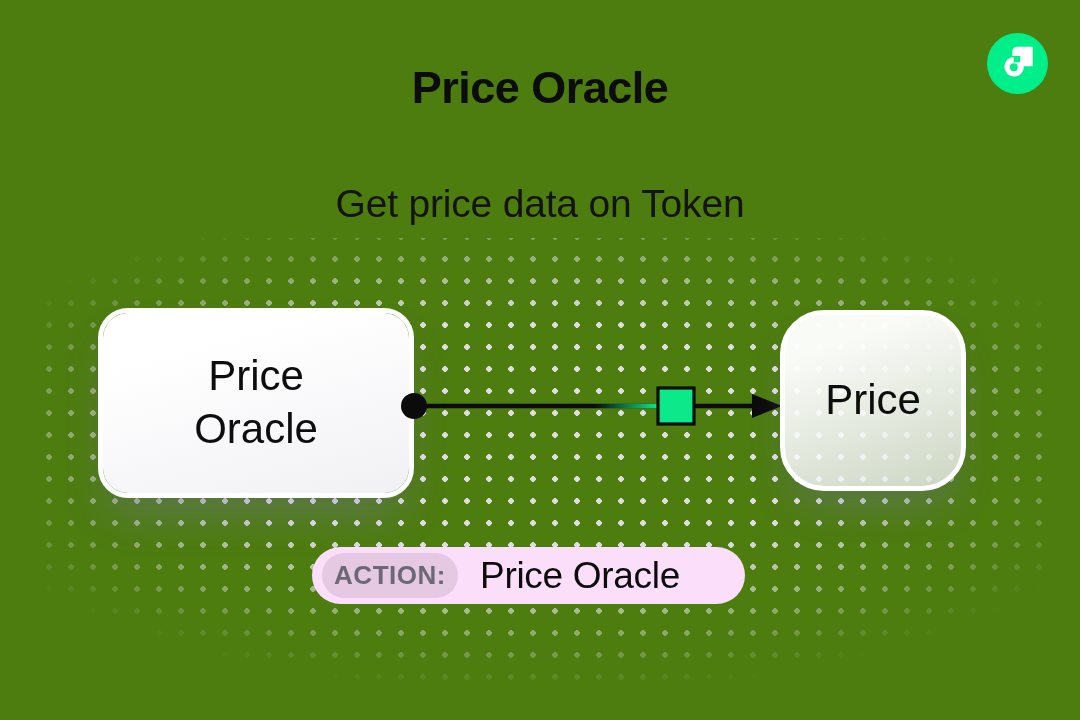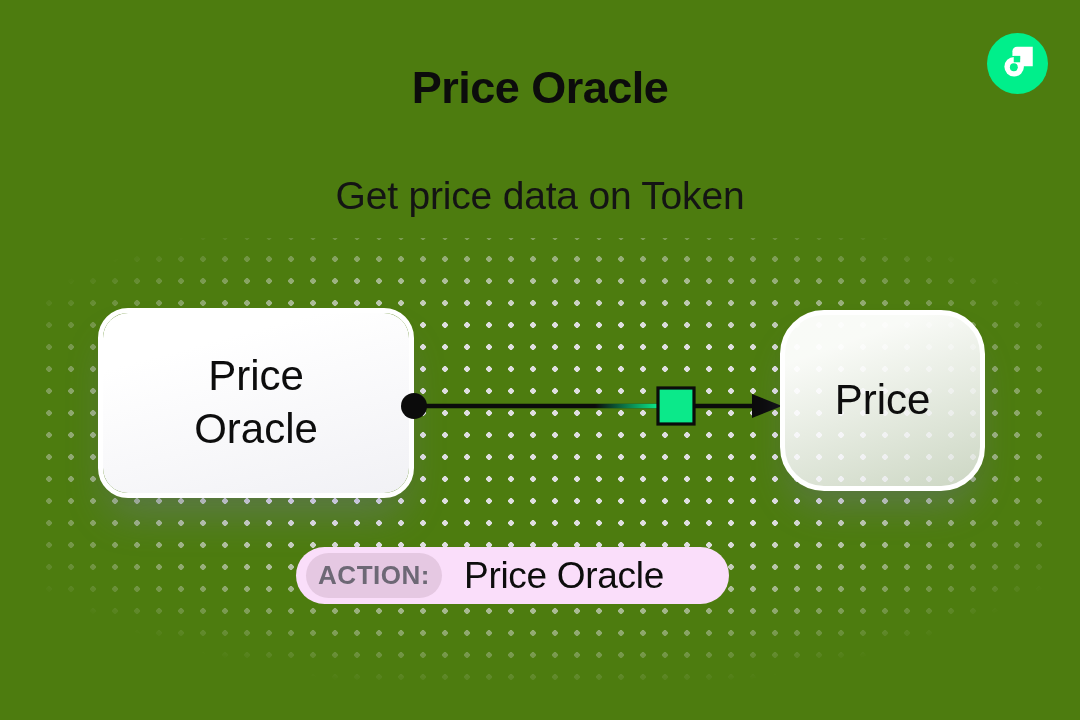--- a/index.html
+++ b/index.html
@@ -33,21 +33,21 @@
     position: absolute;
     top: 62px; left: 0; width: 100%;
     text-align: center;
     font-size: 45px;
     font-weight: 700;
     letter-spacing: -0.5px;
     color: #0c0c0c;
   }
   .subtitle {
     position: absolute;
-    top: 174px; left: 0; width: 100%;
+    top: 182px; left: 0; width: 100%;
     text-align: center;
     font-size: 39px;
     font-weight: 400;
     letter-spacing: -0.2px;
     color: #141414;
   }
 
   .logo {
     position: absolute;
     left: 987px; top: 33px;
@@ -65,21 +65,21 @@
     justify-content: center;
     color: #0d0d0d;
   }
   .node-left {
     left: 98px; top: 308px;
     width: 316px; height: 190px;
     border-radius: 30px;
   }
   .node-right {
     left: 780px; top: 310px;
-    width: 205px; height: 181px;
+    width: 186px; height: 181px;
     border-radius: 44px;
     background: linear-gradient(160deg, rgba(255,255,255,0.97) 20%, rgba(240,240,246,0.78) 100%);
     box-shadow: 0 24px 38px -10px rgba(128,118,212,0.30), 0 3px 8px rgba(0,0,0,0.03);
   }
   .node-label {
     display: block;
     text-align: center;
     font-size: 42px;
     line-height: 1.26;
     font-weight: 400;
@@ -87,21 +87,21 @@
   .node-left .node-label { max-width: 190px; }
 
   .connector {
     position: absolute;
     left: 395px; top: 376px;
     width: 400px; height: 60px;
   }
 
   .action-pill {
     position: absolute;
-    left: 296px; top: 547px;
+    left: 312px; top: 547px;
     width: 433px; height: 57px;
     background: #fadefa;
     border-radius: 29px;
     display: flex;
     align-items: center;
     padding-left: 10px;
   }
   .action-badge {
     display: flex;
     align-items: center;

